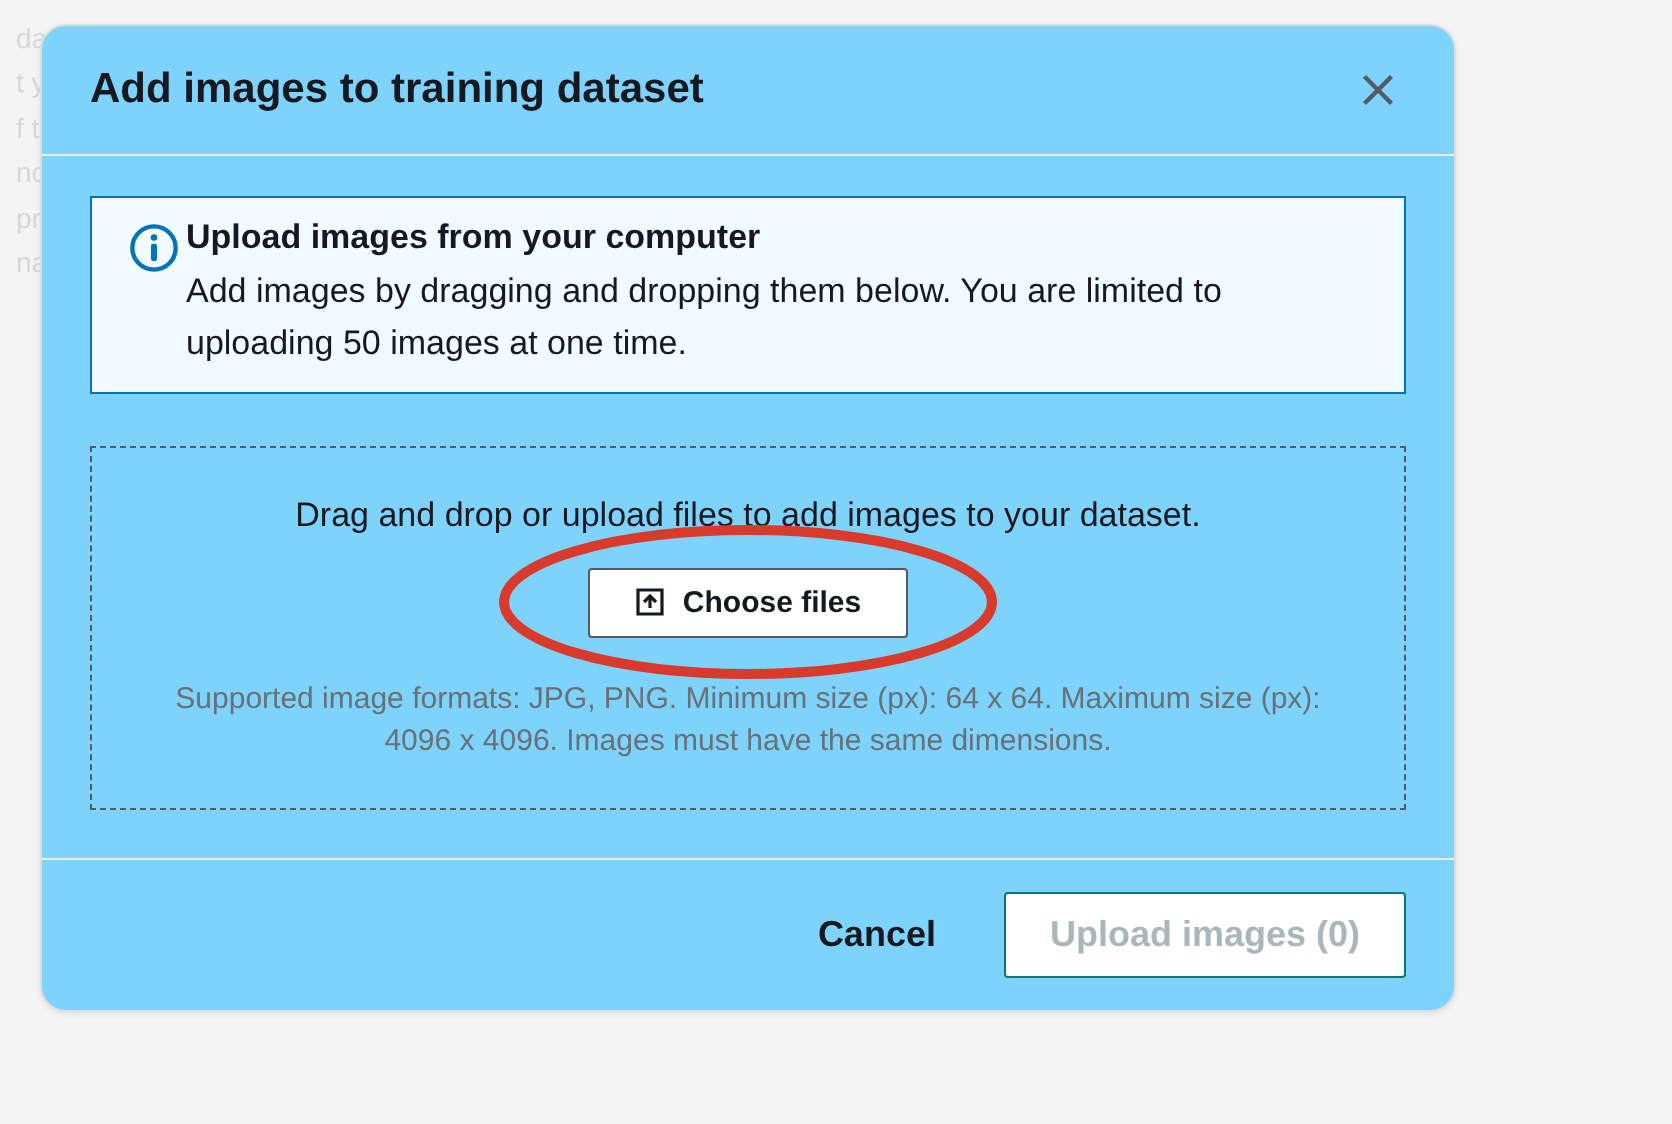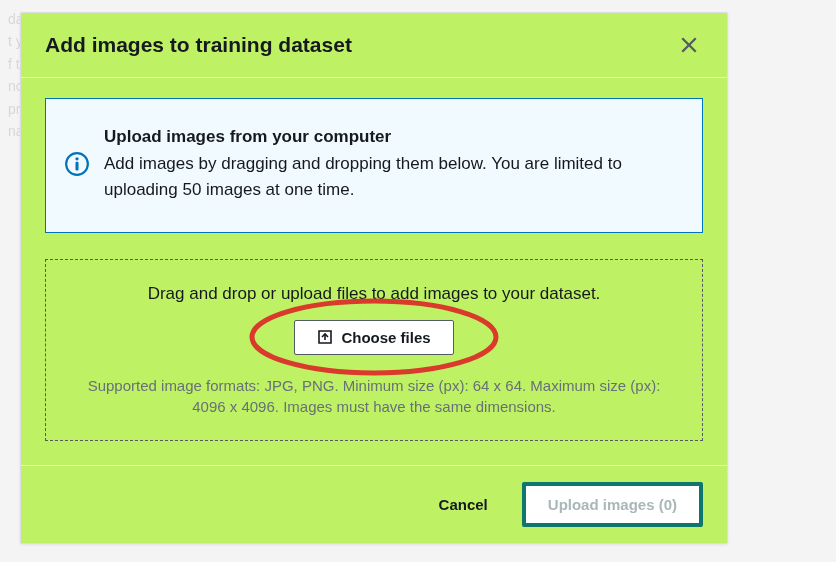--- a/index.html
+++ b/index.html
@@ -19,23 +19,23 @@
       padding: 8px;
       filter: blur(0.3px);
       opacity: 0.5;
       user-select: none;
     }
     .modal {
       position: absolute;
       left: 20px;
       top: 12px;
       width: 708px;
-      background: #bef264;
+      background: #7dd3fc;
       border: 1px solid #ddd;
-      border-radius: 2px;
+      border-radius: 13px;
       box-shadow: 0 1px 3px rgba(0,0,0,0.08);
       display: flex;
       flex-direction: column;
     }
     .modal-header {
       display: flex;
       align-items: center;
       justify-content: space-between;
       padding: 18px 24px 18px 24px;
       border-bottom: 1px solid #eaeded;
@@ -53,24 +53,24 @@
       align-items: center;
       justify-content: center;
       color: #545b64;
     }
     .modal-body {
       padding: 20px 24px 24px 24px;
     }
     .info-box {
       border: 1px solid #0073bb;
       background: #f1faff;
-      padding: 28px 18px;
-      display: flex;
-      gap: 14px;
-      align-items: center;
+      padding: 10px 18px;
+      display: flex;
+      gap: 3px;
+      align-items: flex-start;
     }
     .info-icon {
       flex-shrink: 0;
       margin-top: 2px;
     }
     .info-content { flex: 1; }
     .info-title {
       font-weight: 700;
       font-size: 17px;
       color: #16191f;
@@ -126,34 +126,34 @@
       line-height: 1.45;
     }
     .modal-footer {
       border-top: 1px solid #eaeded;
       padding: 16px 24px;
       display: flex;
       justify-content: flex-end;
       gap: 12px;
     }
     .btn {
-      font-size: 15px;
+      font-size: 18px;
       font-weight: 700;
       padding: 10px 22px;
       border-radius: 2px;
       cursor: pointer;
     }
     .btn-cancel {
       background: transparent;
       border: none;
       color: #16191f;
     }
     .btn-upload {
       background: #fff;
-      border: 4px solid #0f766e;
+      border: 1px solid #0f766e;
       color: #aab7b8;
       cursor: not-allowed;
     }
   </style>
 </head>
 <body>
 
 <div class="bg-text">
 da<br>t y<br>f t<br>no<br>pr<br>na
 </div>

